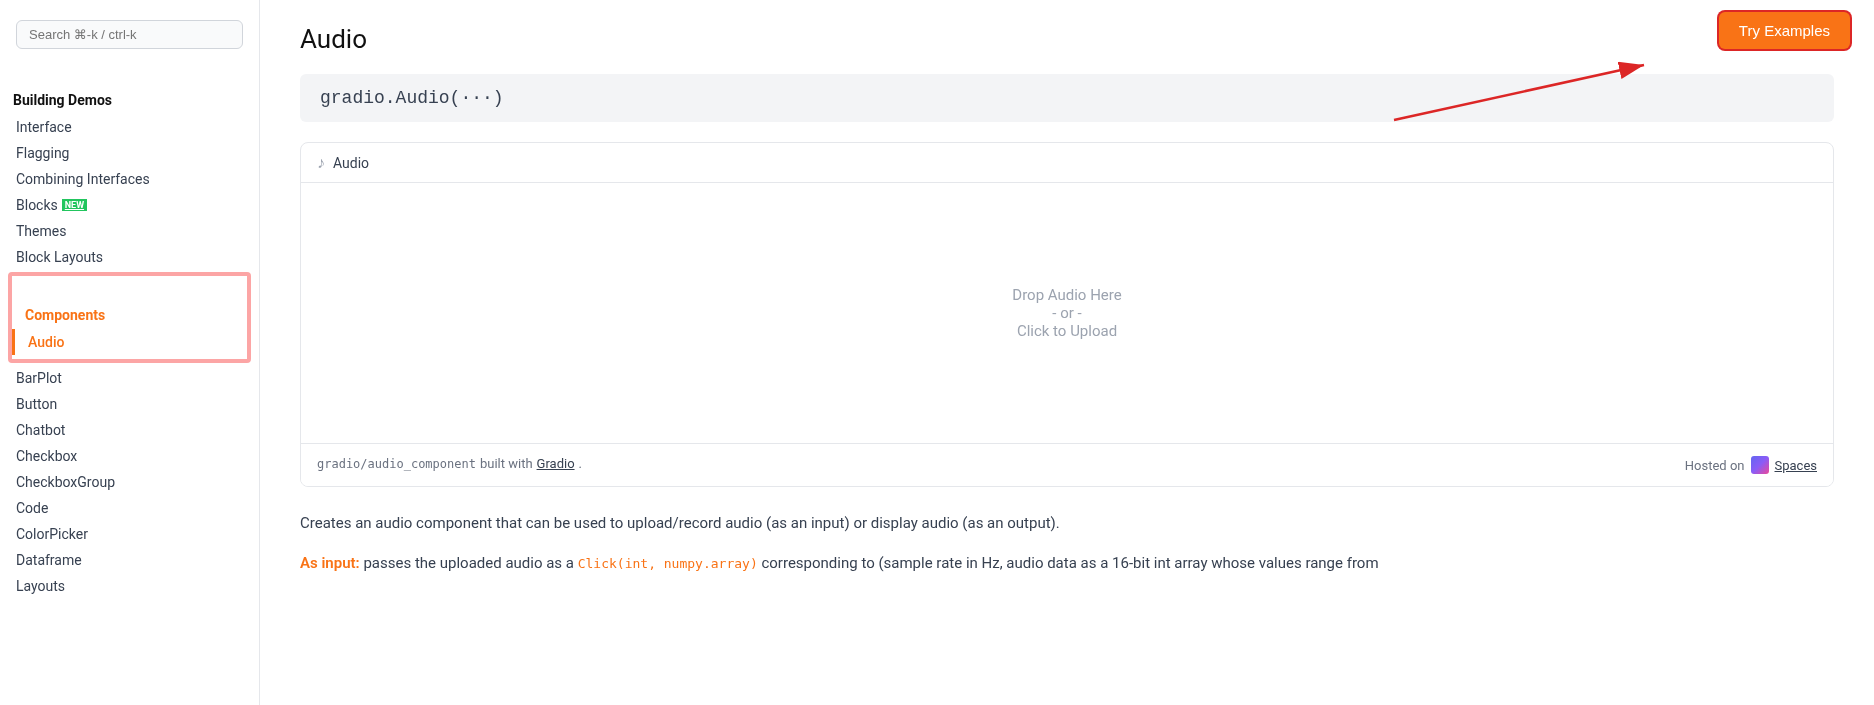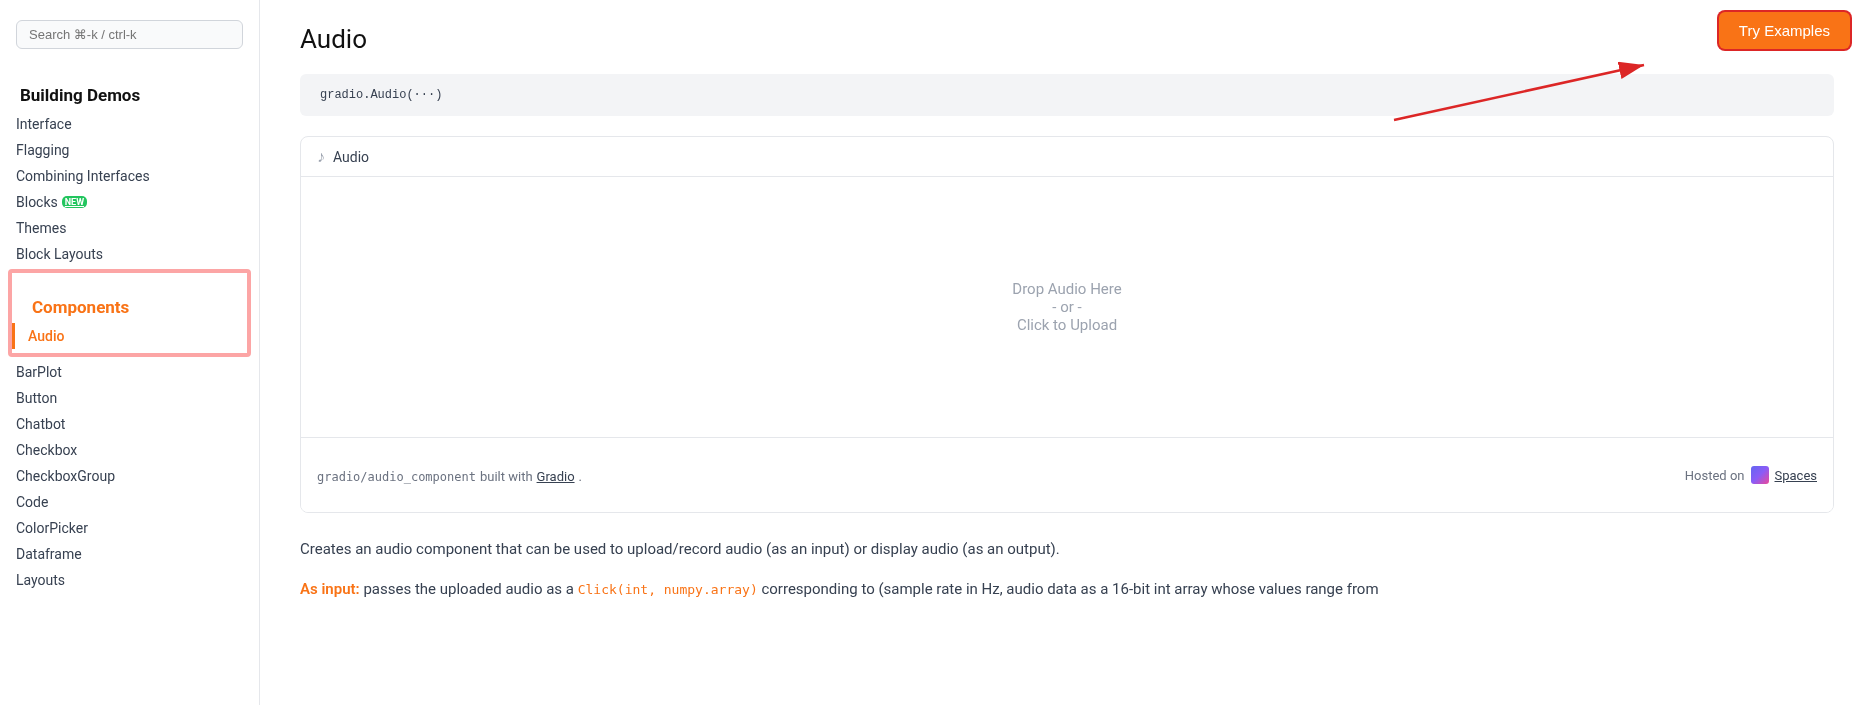--- a/index.html
+++ b/index.html
@@ -19,24 +19,24 @@
       padding: 6px 12px;
       border: 1px solid #d1d5db;
       border-radius: 6px;
       font-size: 13px;
       color: #701a75;
       width: calc(100% - 32px);
       background: #f9fafb;
     }
     .sidebar-section-title {
       font-weight: 700;
-      font-size: 17px;
-      padding: 6px 20px;
+      font-size: 14px;
+      padding: 6px 13px;
       color: #111;
-      margin-top: 14px;
+      margin-top: 21px;
     }
     .sidebar-item {
       padding: 5px 16px;
       font-size: 14px;
       color: #374151;
       cursor: pointer;
       display: flex;
       align-items: center;
       gap: 4px;
     }
@@ -57,21 +57,21 @@
       color: #f97316;
     }
     .sidebar-section-box .sidebar-item.active {
       color: #f97316;
     }
     .badge-new {
       font-size: 9px;
       font-weight: 700;
       color: #fff;
       background: #22c55e;
-      border-radius: 5px;
+      border-radius: 0;
       padding: 1px 3px;
       vertical-align: super;
       text-decoration: underline;
     }
 
     
     .main {
       flex: 1;
       overflow-y: auto;
       padding: 24px 40px;
@@ -81,21 +81,21 @@
       font-size: 26px;
       font-weight: 400;
       color: #111;
       margin-bottom: 20px;
     }
     .code-block {
       background: #f3f4f6;
       border-radius: 6px;
       padding: 14px 20px;
       font-family: 'Courier New', monospace;
-      font-size: 12px;
+      font-size: 18px;
       color: #374151;
       margin-bottom: 20px;
     }
 
     
     .demo-box {
       border: 1px solid #e5e7eb;
       border-radius: 8px;
       overflow: hidden;
       margin-bottom: 24px;
@@ -114,24 +114,24 @@
       display: flex;
       align-items: center;
       justify-content: center;
       flex-direction: column;
       background: #fff;
       color: #9ca3af;
       gap: 0;
       font-size: 15px;
     }
     .demo-footer {
-      padding: 28px 16px;
+      padding: 12px 16px;
       border-top: 1px solid #e5e7eb;
       display: flex;
-      align-items: flex-end;
+      align-items: flex-start;
       justify-content: space-between;
       font-size: 13px;
       color: #6b7280;
       background: #fff;
     }
     .demo-footer-left { display: flex; align-items: center; gap: 4px; }
     .demo-footer-left code { font-family: monospace; font-size: 12px; }
     .demo-footer-right { display: flex; align-items: center; gap: 6px; }
     .spaces-icon {
       width: 18px;

